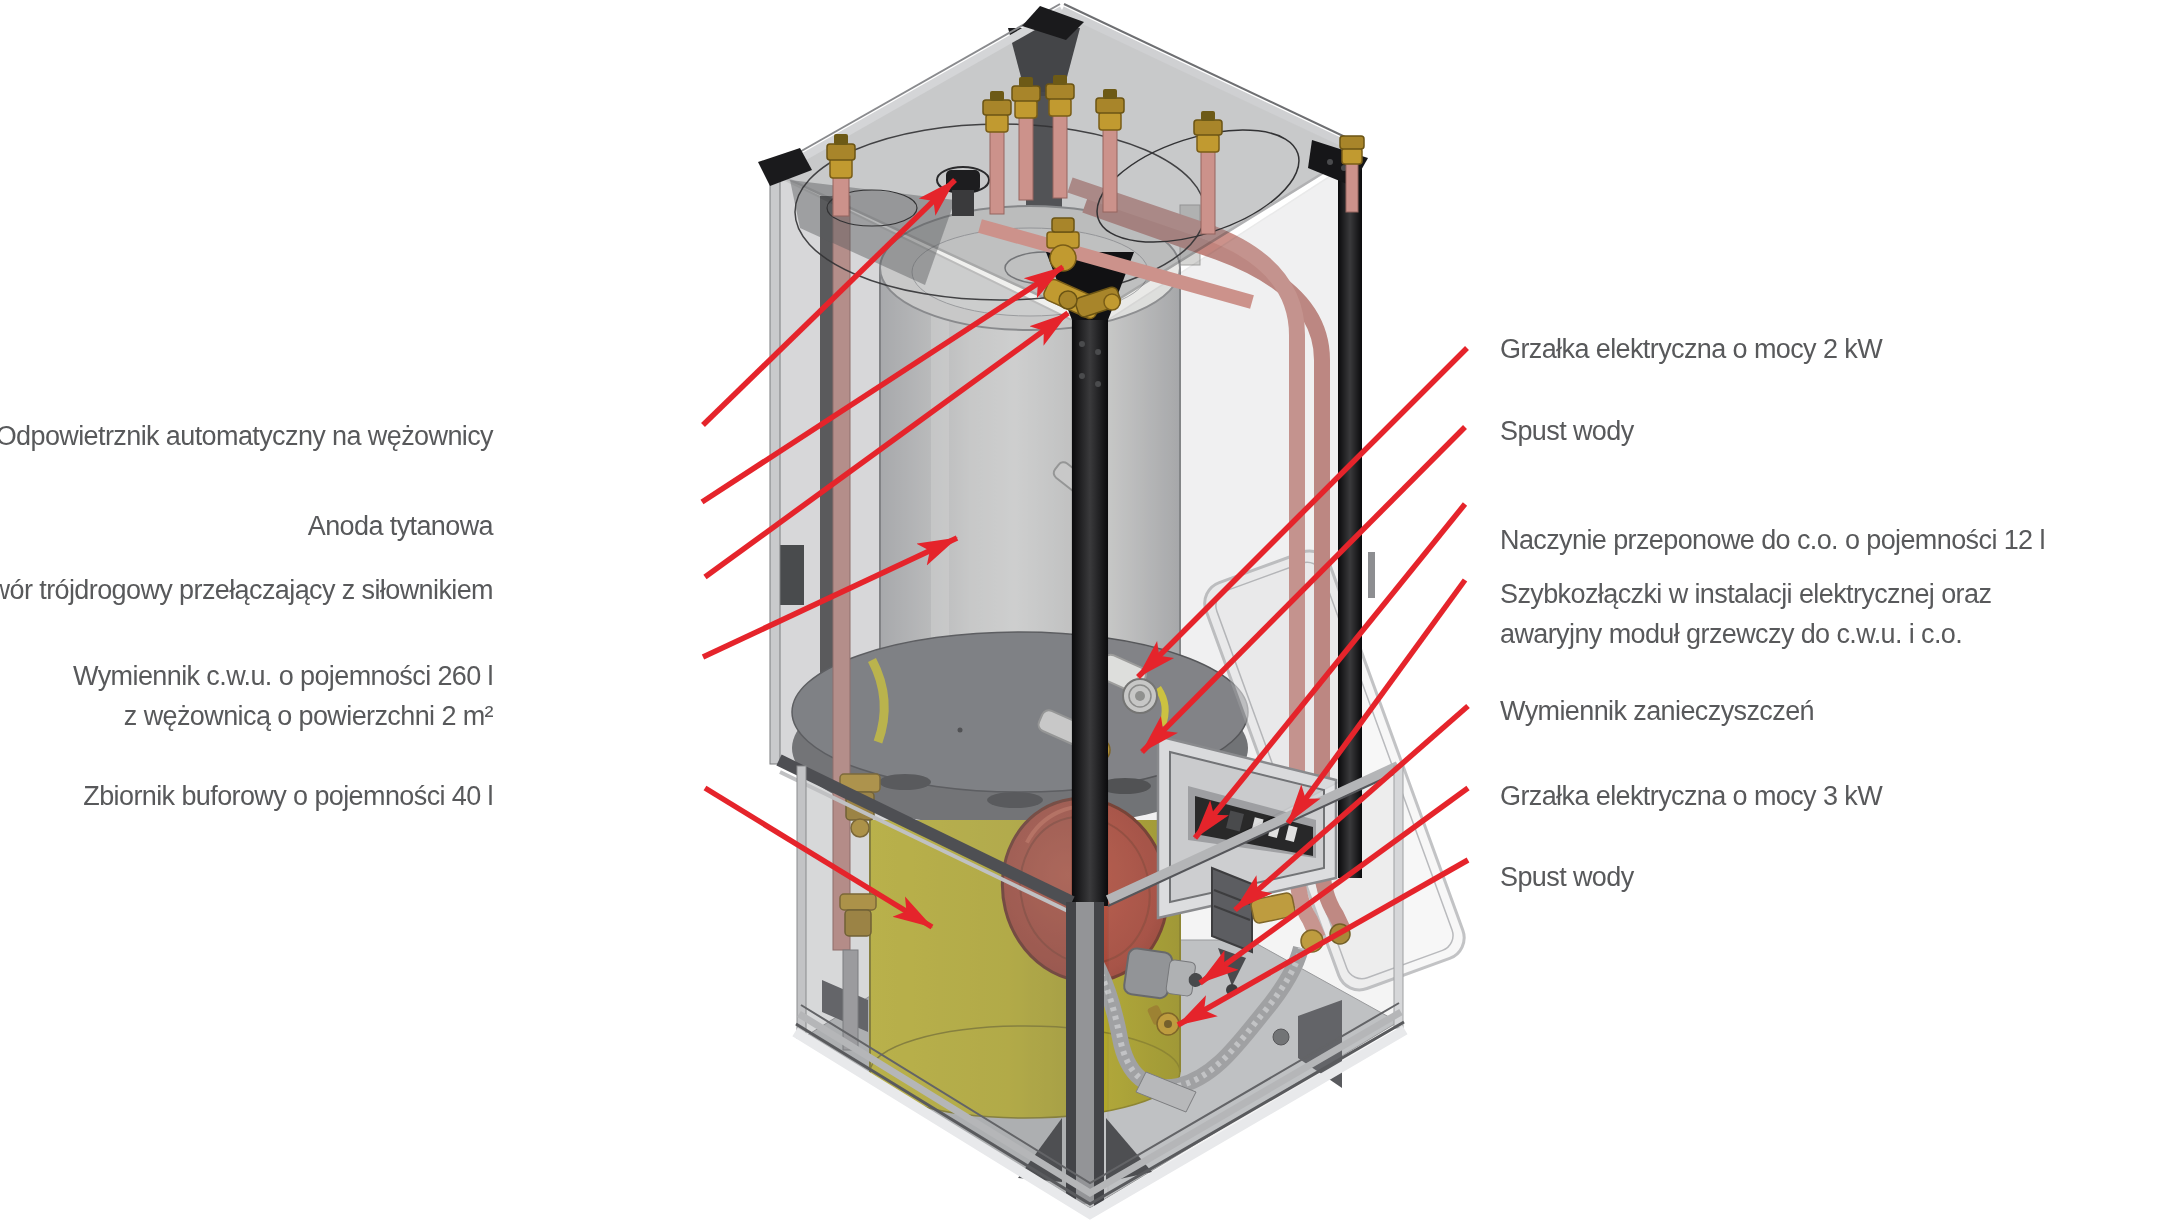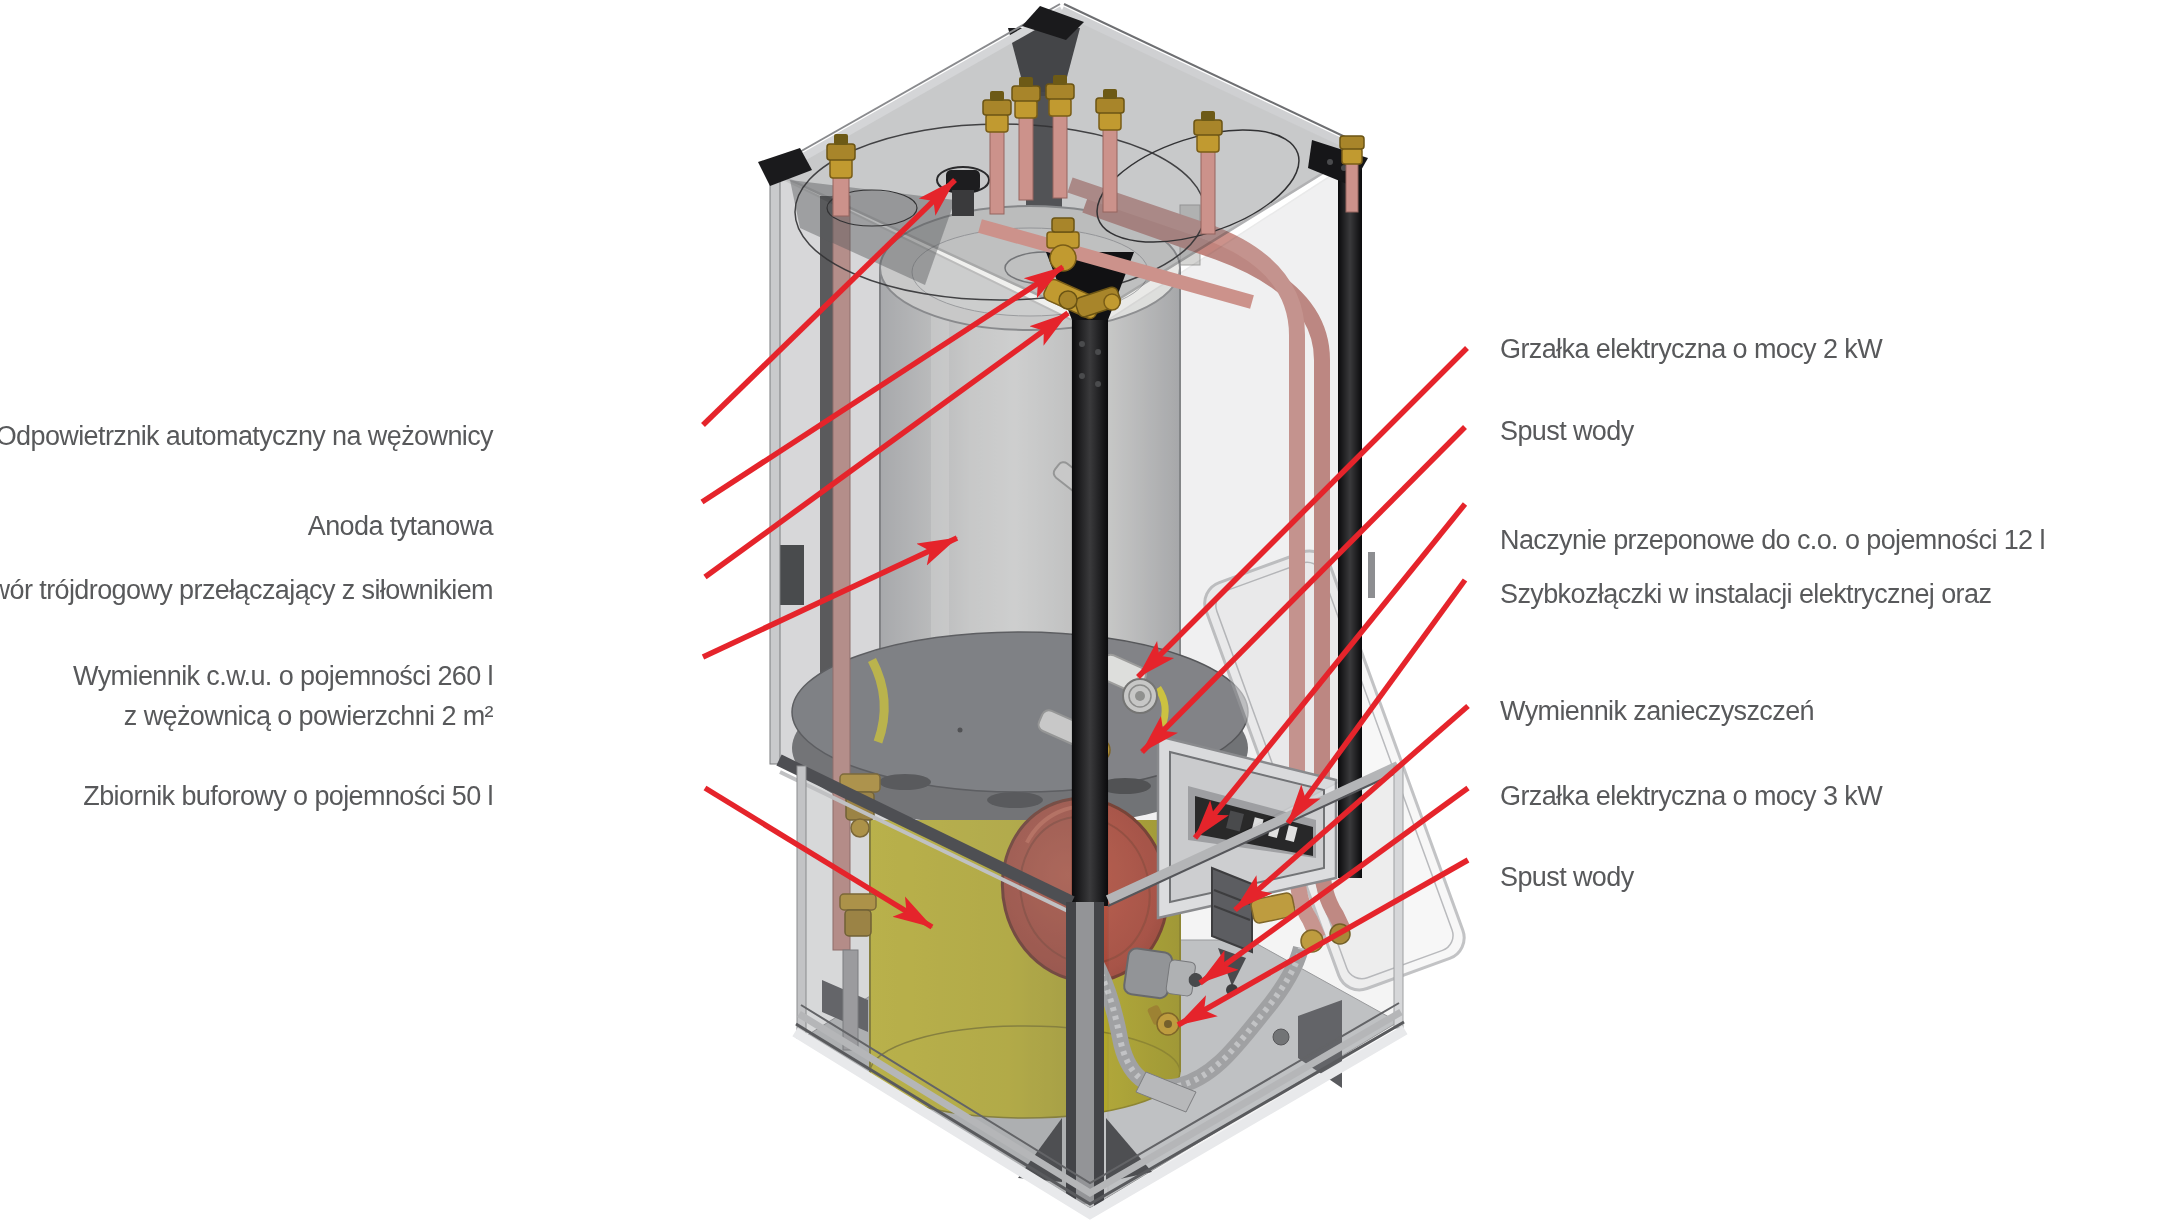--- a/index.html
+++ b/index.html
@@ -343,34 +343,35 @@
   <span class="co-line">Anoda tytanowa</span>
 </div>
 <div class="co co-l" style="top:570px">
   <span class="co-line">Zawór trójdrogowy przełączający z siłownikiem</span>
 </div>
 <div class="co co-l" style="top:656px">
   <span class="co-line">Wymiennik c.w.u. o pojemności 260 l</span>
   <span class="co-line">z wężownicą o powierzchni 2 m²</span>
 </div>
 <div class="co co-l" style="top:776px">
-  <span class="co-line">Zbiornik buforowy o pojemności 50 l</span>
+  <span class="co-line">Zbiornik buforowy o pojemności 40 l</span>
 </div>
 
 <div class="co co-r" style="top:329px">
   <span class="co-line">Grzałka elektryczna o mocy 2 kW</span>
 </div>
 <div class="co co-r" style="top:411px">
   <span class="co-line">Spust wody</span>
 </div>
 <div class="co co-r" style="top:520px">
   <span class="co-line">Naczynie przeponowe do c.o. o pojemności 12 l</span>
 </div>
 <div class="co co-r" style="top:574px">
   <span class="co-line">Szybkozłączki w instalacji elektrycznej oraz</span>
+  <span class="co-line">awaryjny moduł grzewczy do c.w.u. i c.o.</span>
 </div>
 <div class="co co-r" style="top:691px">
   <span class="co-line">Wymiennik zanieczyszczeń</span>
 </div>
 <div class="co co-r" style="top:776px">
   <span class="co-line">Grzałka elektryczna o mocy 3 kW</span>
 </div>
 <div class="co co-r" style="top:857px">
   <span class="co-line">Spust wody</span>
 </div>

